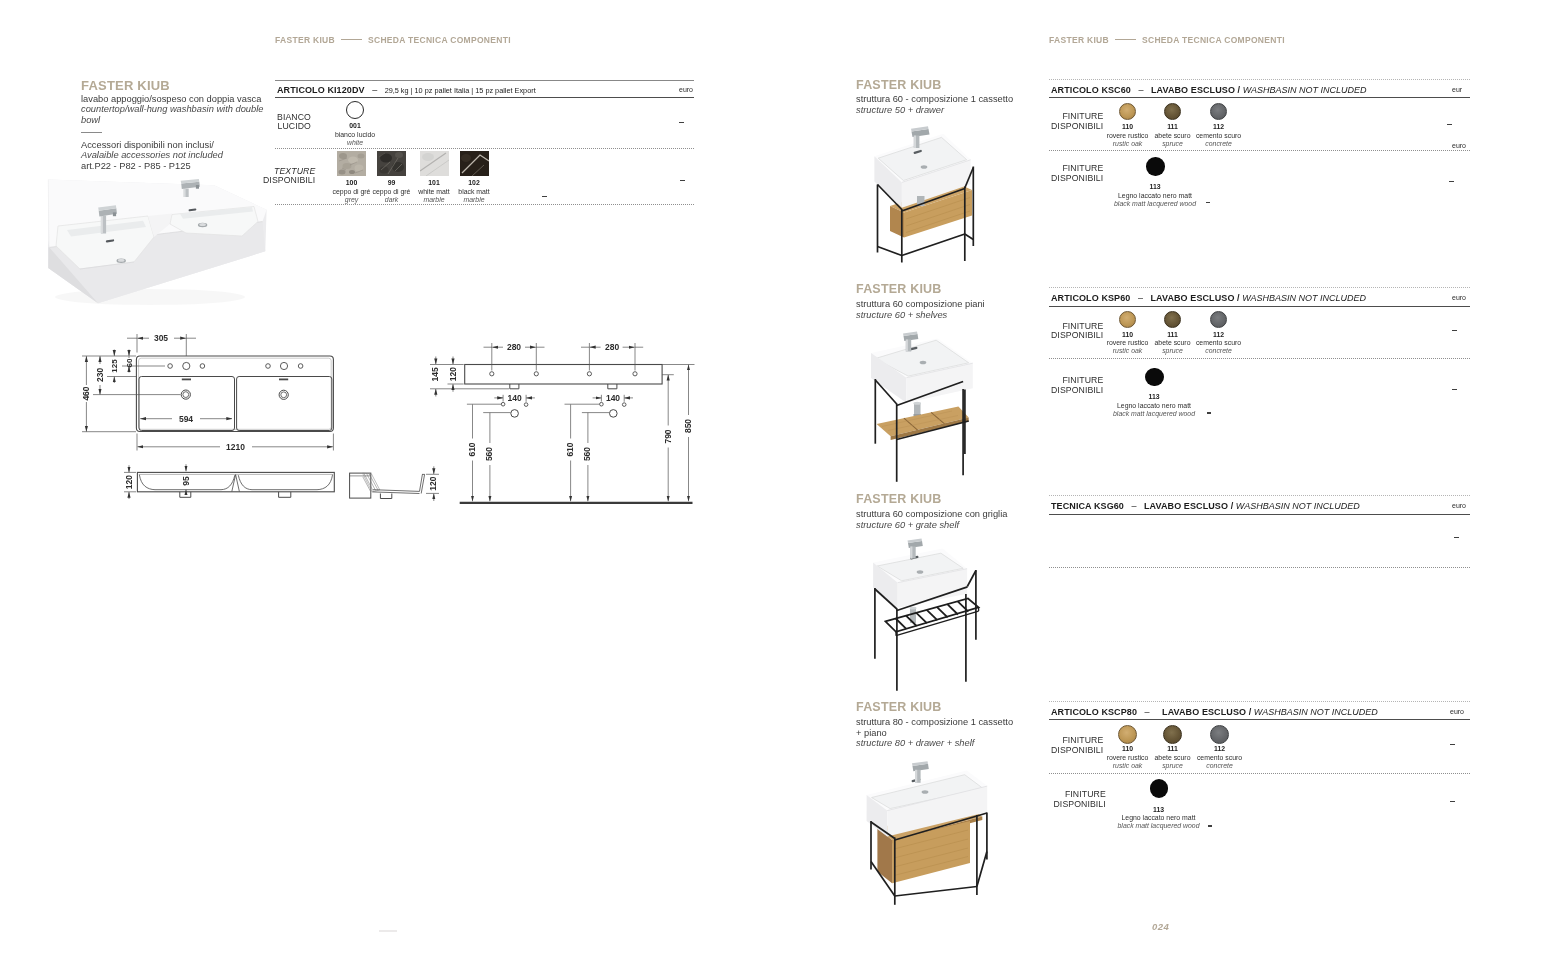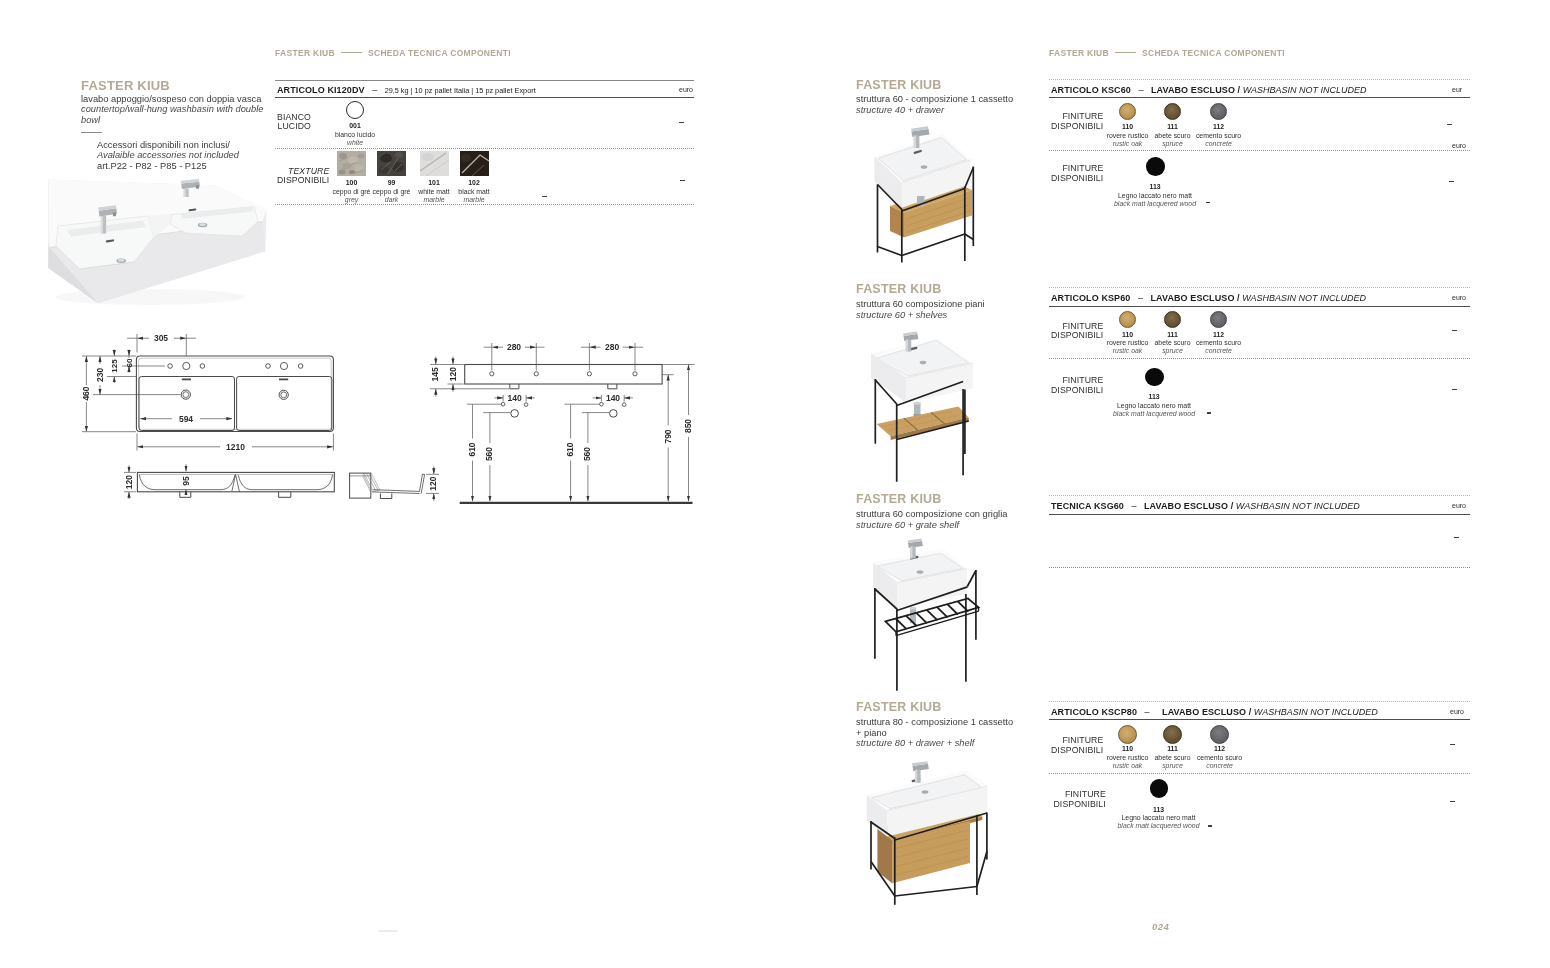--- a/index.html
+++ b/index.html
@@ -1,20 +1,20 @@
 <!DOCTYPE html>
 <html><head>
 <meta charset="utf-8">
 <style>
 *{margin:0;padding:0;box-sizing:border-box}
 html,body{width:1550px;height:968px;background:#fff;font-family:"Liberation Sans",sans-serif;}
 #page{position:relative;width:1550px;height:968px;overflow:hidden;background:#fff;}
 .abs{position:absolute;}
 .tan{color:#b2a796;font-style:italic;}
-.runhead{position:absolute;top:48px;font-size:8.5px;font-weight:bold;letter-spacing:0.3px;color:#b2a796;white-space:nowrap;}
+.runhead{position:absolute;top:35px;font-size:8.5px;font-weight:bold;letter-spacing:0.3px;color:#b2a796;white-space:nowrap;}
 .runline{display:inline-block;width:21px;height:1px;background:#b2a796;vertical-align:3px;margin:0 6px;}
 .secTitle{position:absolute;font-size:12.5px;font-weight:bold;color:#b4a995;letter-spacing:0.2px;white-space:nowrap;}
 .desc{position:absolute;font-size:9.3px;color:#3a3a3a;line-height:10.5px;white-space:nowrap;}
 .desc i{color:#4a4a4a;}
 .solidline{position:absolute;height:0;border-top:1px solid #4d4d4d;}
 .dotline{position:absolute;height:0;border-top:1px dotted #8f8f8f;}
 .dotline2{position:absolute;height:0;border-top:1px dotted #b5b5b5;}
 .th{position:absolute;font-size:9px;color:#1c1c1c;white-space:nowrap;}
 .th b{letter-spacing:0.1px;text-align:right;}
 .th .mid{font-size:7.3px;}
@@ -33,41 +33,41 @@
 <div class="runhead" style="left:275px;">FASTER KIUB<span class="runline"></span>SCHEDA TECNICA COMPONENTI</div>
 
 <div class="runhead" style="left:1049px;">FASTER KIUB<span class="runline"></span>SCHEDA TECNICA COMPONENTI</div>
 
 <div class="secTitle" style="left:81px;top:78px;font-size:13px;">FASTER KIUB</div>
 
 <div class="desc" style="left:81px;top:93.5px;">lavabo appoggio/sospeso con doppia vasca<br><i>countertop/wall-hung washbasin with double<br>bowl</i></div>
 
 <div class="abs" style="left:81px;top:132px;width:21px;height:1px;background:#8a8a8a;"></div>
 
-<div class="desc" style="left:97px;top:139.5px;">Accessori disponibili non inclusi/<br><i>Avalaible accessories not included</i><br>art.P22 - P82 - P85 - P125</div>
+<div class="desc" style="left:81px;top:139.5px;">Accessori disponibili non inclusi/<br><i>Avalaible accessories not included</i><br>art.P22 - P82 - P85 - P125</div>
 
 <div class="solidline" style="left:275px;top:80px;width:419px;border-top-color:#888;"></div>
 
 <div class="th" style="left:277px;top:85px;"><b>ARTICOLO KI120DV</b>&nbsp;&nbsp;&nbsp;–&nbsp;&nbsp;&nbsp;<span class="mid">29,5 kg | 10 pz pallet Italia | 15 pz pallet Export</span></div>
 <div class="euro" style="left:679px;top:86px;">euro</div>
 
 <div class="solidline" style="left:275px;top:97px;width:419px;"></div>
 
 <div class="rowlab" style="left:277px;top:112.5px;">BIANCO<br>LUCIDO</div>
 
 <div class="circ" style="left:346px;top:101px;width:18px;height:18px;border:1.6px solid #2a2a2a;background:#fff;"></div>
 <div class="swnum" style="left:355px;top:122px;">001</div>
 <div class="swname" style="left:355px;top:130.5px;">bianco lucido</div>
 <div class="swit" style="left:355px;top:138.5px;">white</div>
 
 <div class="dash" style="left:679px;top:121.5px;"></div>
 
 <div class="dotline" style="left:275px;top:148px;width:419px;"></div>
 
-<div class="rowlab" style="left:277px;top:166.5px;"><i>TEXTURE</i><br>DISPONIBILI</div>
+<div class="rowlab" style="left:263px;top:166.5px;"><i>TEXTURE</i><br>DISPONIBILI</div>
 
 <svg class="abs" style="left:337px;top:151px;" width="29" height="25" viewBox="0 0 29 25">
 <rect width="29" height="25" fill="#b3ada2"></rect>
 <ellipse cx="6" cy="5" rx="4" ry="3" fill="#9d978c"></ellipse>
 <ellipse cx="16" cy="9" rx="5" ry="3.5" fill="#c0baae" opacity="0.9"></ellipse>
 <ellipse cx="24" cy="5" rx="3.5" ry="2.5" fill="#a49e93"></ellipse>
 <ellipse cx="10" cy="15" rx="4.5" ry="3" fill="#a8a296"></ellipse>
 <ellipse cx="22" cy="17" rx="4.5" ry="3.5" fill="#bcb6aa"></ellipse>
 <ellipse cx="5" cy="21" rx="3.5" ry="2.5" fill="#979187"></ellipse>
 <ellipse cx="15" cy="21" rx="3" ry="2" fill="#8f897f"></ellipse>
@@ -349,21 +349,21 @@
 <text transform="rotate(-90 472.3 449.5)" x="472.3" y="452.3">610</text>
 <text transform="rotate(-90 489.7 454)" x="489.7" y="456.8">560</text>
 <text transform="rotate(-90 570.4 449.5)" x="570.4" y="452.3">610</text>
 <text transform="rotate(-90 587.7 454)" x="587.7" y="456.8">560</text>
 <text transform="rotate(-90 668 436.5)" x="668" y="439.3">790</text>
 <text transform="rotate(-90 688.3 426)" x="688.3" y="428.8">850</text>
 </g>
 </svg>
 
 <div class="secTitle" style="left:856px;top:78px;">FASTER KIUB</div>
-<div class="desc" style="left:856px;top:94px;">struttura 60 - composizione 1 cassetto<br><i>structure 40 + drawer</i></div>
+<div class="desc" style="left:856px;top:94px;">struttura 60 - composizione 1 cassetto<br><i>structure 50 + drawer</i></div>
 
 <div class="dotline2" style="left:1049px;top:79px;width:421px;"></div>
 
 <div class="th" style="left:1051px;top:85px;"><b>ARTICOLO KSC60</b>&nbsp;&nbsp;&nbsp;–&nbsp;&nbsp;&nbsp;<b>LAVABO ESCLUSO /</b> <i>WASHBASIN NOT INCLUDED</i></div>
 <div class="euro" style="left:1452px;top:86px;">eur</div>
 <div class="solidline" style="left:1049px;top:97.4px;width:421px;"></div>
 
 <div class="rowlab" style="left:1051px;top:112px;">FINITURE<br>DISPONIBILI</div>
 
 <div class="circ" style="left:1119px;top:103px;width:17px;height:17px;background:radial-gradient(circle at 45% 38%,#d2ae72,#bd9755 55%,#a07c41);border:1.2px solid #6e5733;"></div>

